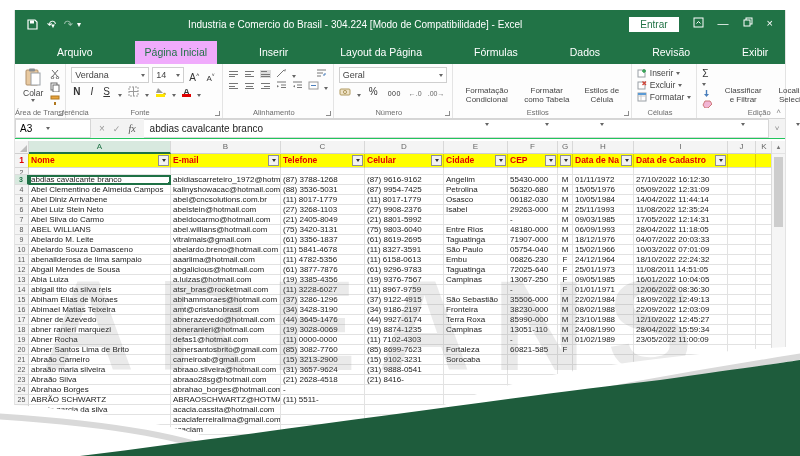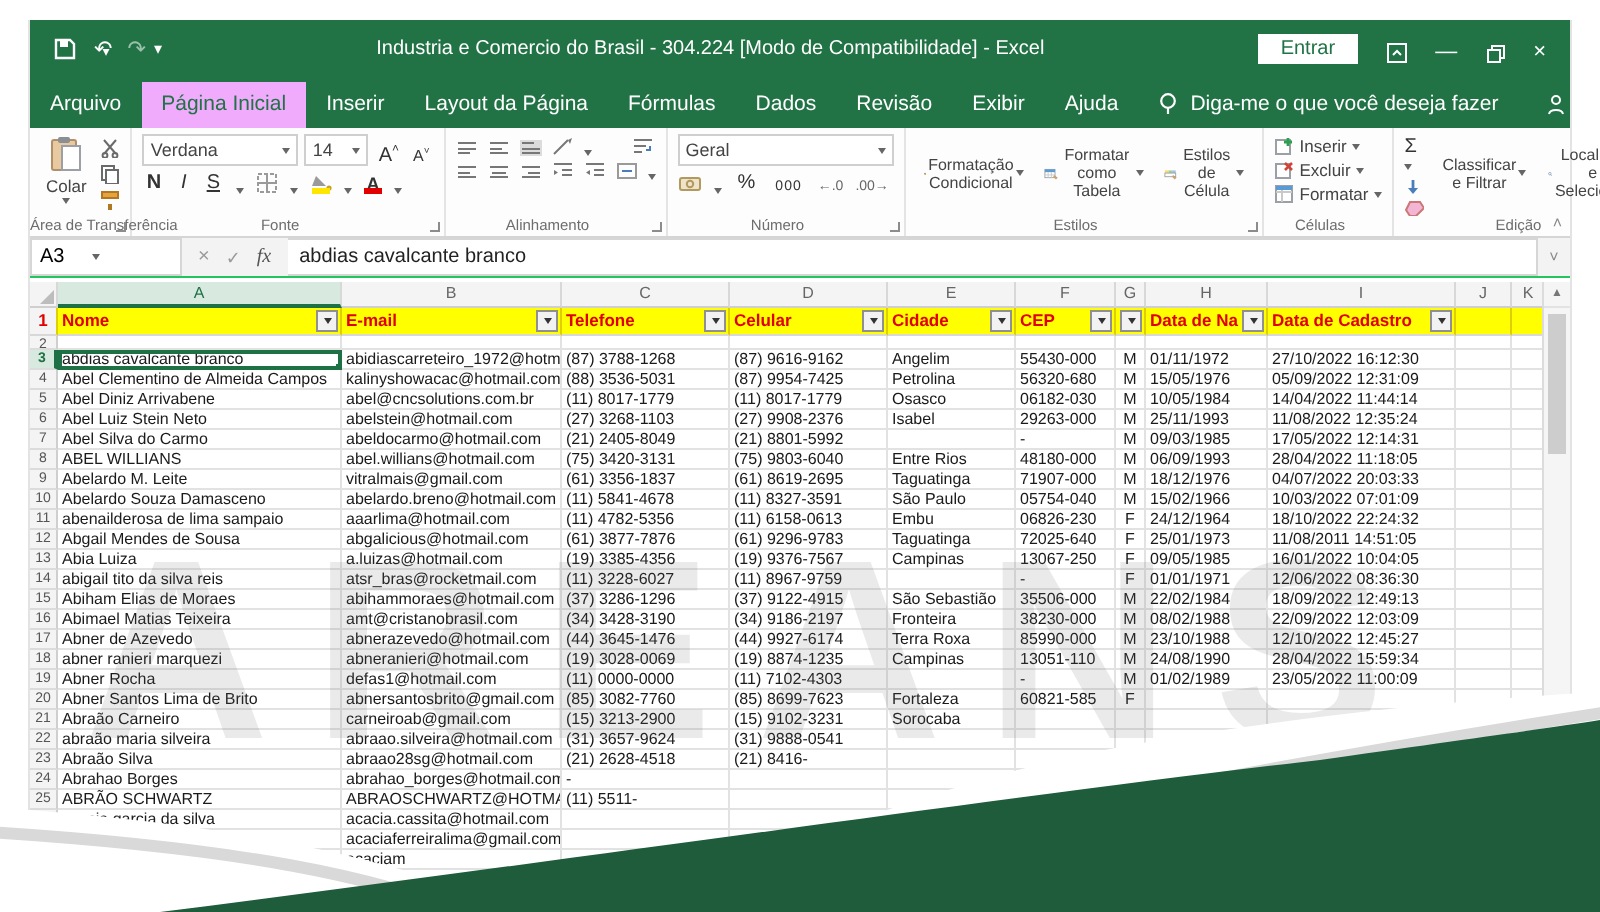--- a/index.html
+++ b/index.html
@@ -6,25 +6,25 @@
     font-family:"Liberation Sans",sans-serif;-webkit-font-smoothing:antialiased;}
   *{box-sizing:border-box;}
   .window{position:absolute;left:14px;top:10px;width:772px;height:446px;background:#fff;
     border-left:1px solid #e3e3e3;border-right:1px solid #e3e3e3;}
   
   .titlebar{height:28px;background:#217346;display:flex;align-items:center;color:#fff;}
   .qat{display:flex;align-items:center;gap:9px;padding-left:12px;font-size:11px;}
   .qat .dim{opacity:.55;}
   .qat .tiny{font-size:7px;margin-left:-5px;}
   .title{flex:1;text-align:center;font-size:10px;white-space:nowrap;overflow:hidden;}
-  .winbtns{display:flex;align-items:flex-end;gap:14px;padding-right:12px;font-size:11px;}
+  .winbtns{display:flex;align-items:flex-start;gap:14px;padding-right:12px;font-size:11px;}
   .entrar{background:#fff;color:#217346;font-size:10px;padding:2px 11px;border:none;cursor:pointer;}
   
   .tabrow{height:26px;background:#217346;display:flex;align-items:flex-end;color:#fff;font-size:10.5px;}
-  .tab{padding:5px 10px 6px;white-space:nowrap;cursor:pointer;}
+  .tab{padding:5px 10px 6px;white-space:nowrap;cursor:pointer;margin-left:32px;}
   .tab.active{background:#f0abfc;color:#217346;}
   .tellme{display:flex;align-items:center;gap:6px;padding:0 10px 6px;white-space:nowrap;}
   .spacer{flex:1;}
   .share{display:flex;align-items:center;gap:5px;padding:0 14px 6px;white-space:nowrap;}
   
   .ribbon{height:55px;background:#fdfdfd;border-bottom:1px solid #d5d5d5;display:flex;color:#444;position:relative;}
   .group{position:relative;border-right:1px solid #e4e4e4;padding:3px 5px 12px 5px;display:flex;gap:4px;}
   .glabel{position:absolute;bottom:1px;left:0;right:8px;text-align:center;font-size:7.5px;color:#6d6d6d;white-space:nowrap;}
   .launcher{position:absolute;bottom:2px;right:2px;width:5px;height:5px;border-right:1px solid #8c8c8c;border-bottom:1px solid #8c8c8c;}
   .bigbtn{display:flex;flex-direction:column;align-items:center;justify-content:flex-start;font-size:8.5px;gap:1px;padding:1px 3px;cursor:pointer;}
@@ -35,21 +35,21 @@
   .combo{border:1px solid #cfcfcf;background:#fff;font-size:9px;padding:0 3px;height:16px;display:flex;align-items:center;gap:4px;white-space:nowrap;cursor:pointer;}
   .tri{width:0;height:0;border-left:3px solid transparent;border-right:3px solid transparent;border-top:4px solid #666;display:inline-block;}
   .tri.s{border-left-width:2.5px;border-right-width:2.5px;border-top-width:3px;}
   .fbtn{font-size:10px;padding:0 2px;cursor:pointer;color:#333;}
   .bold{font-weight:bold;}
   .ital{font-style:italic;}
   .undl{text-decoration:underline;}
   .colorbar{display:inline-block;width:9px;height:3px;margin-top:-2px;}
   .alico{display:inline-flex;flex-direction:column;gap:1.5px;cursor:pointer;padding:1px;}
   .alico i{display:block;height:1px;background:#777;}
-  .stackbtn{display:flex;flex-direction:row;align-items:center;font-size:8px;line-height:9px;text-align:center;gap:1px;padding:0 4px;cursor:pointer;}
+  .stackbtn{display:flex;flex-direction:column;align-items:center;font-size:8px;line-height:9px;text-align:center;gap:19px;padding:0 4px;cursor:pointer;}
   .cellbtn{display:flex;align-items:center;gap:3px;font-size:8.5px;cursor:pointer;white-space:nowrap;}
   .collapse{position:absolute;right:4px;bottom:2px;font-size:8px;color:#888;}
   
   .fbar{height:20px;background:#f3f3f3;display:flex;align-items:stretch;border-bottom:1px solid #22c55e;font-size:10px;}
   .namebox{width:76px;background:#fff;border:1px solid #d6d6d6;display:flex;align-items:center;padding:0 4px;gap:14px;}
   .fxicons{display:flex;align-items:center;gap:8px;padding:0 8px;color:#9a9a9a;}
   .fxi{font-style:italic;font-family:"Liberation Serif",serif;color:#555;}
   .fvalue{flex:1;background:#fff;border:1px solid #d6d6d6;border-left:none;display:flex;align-items:center;padding:0 6px;color:#222;}
   .fexp{width:16px;display:flex;align-items:center;justify-content:center;color:#888;font-size:8px;}
   

